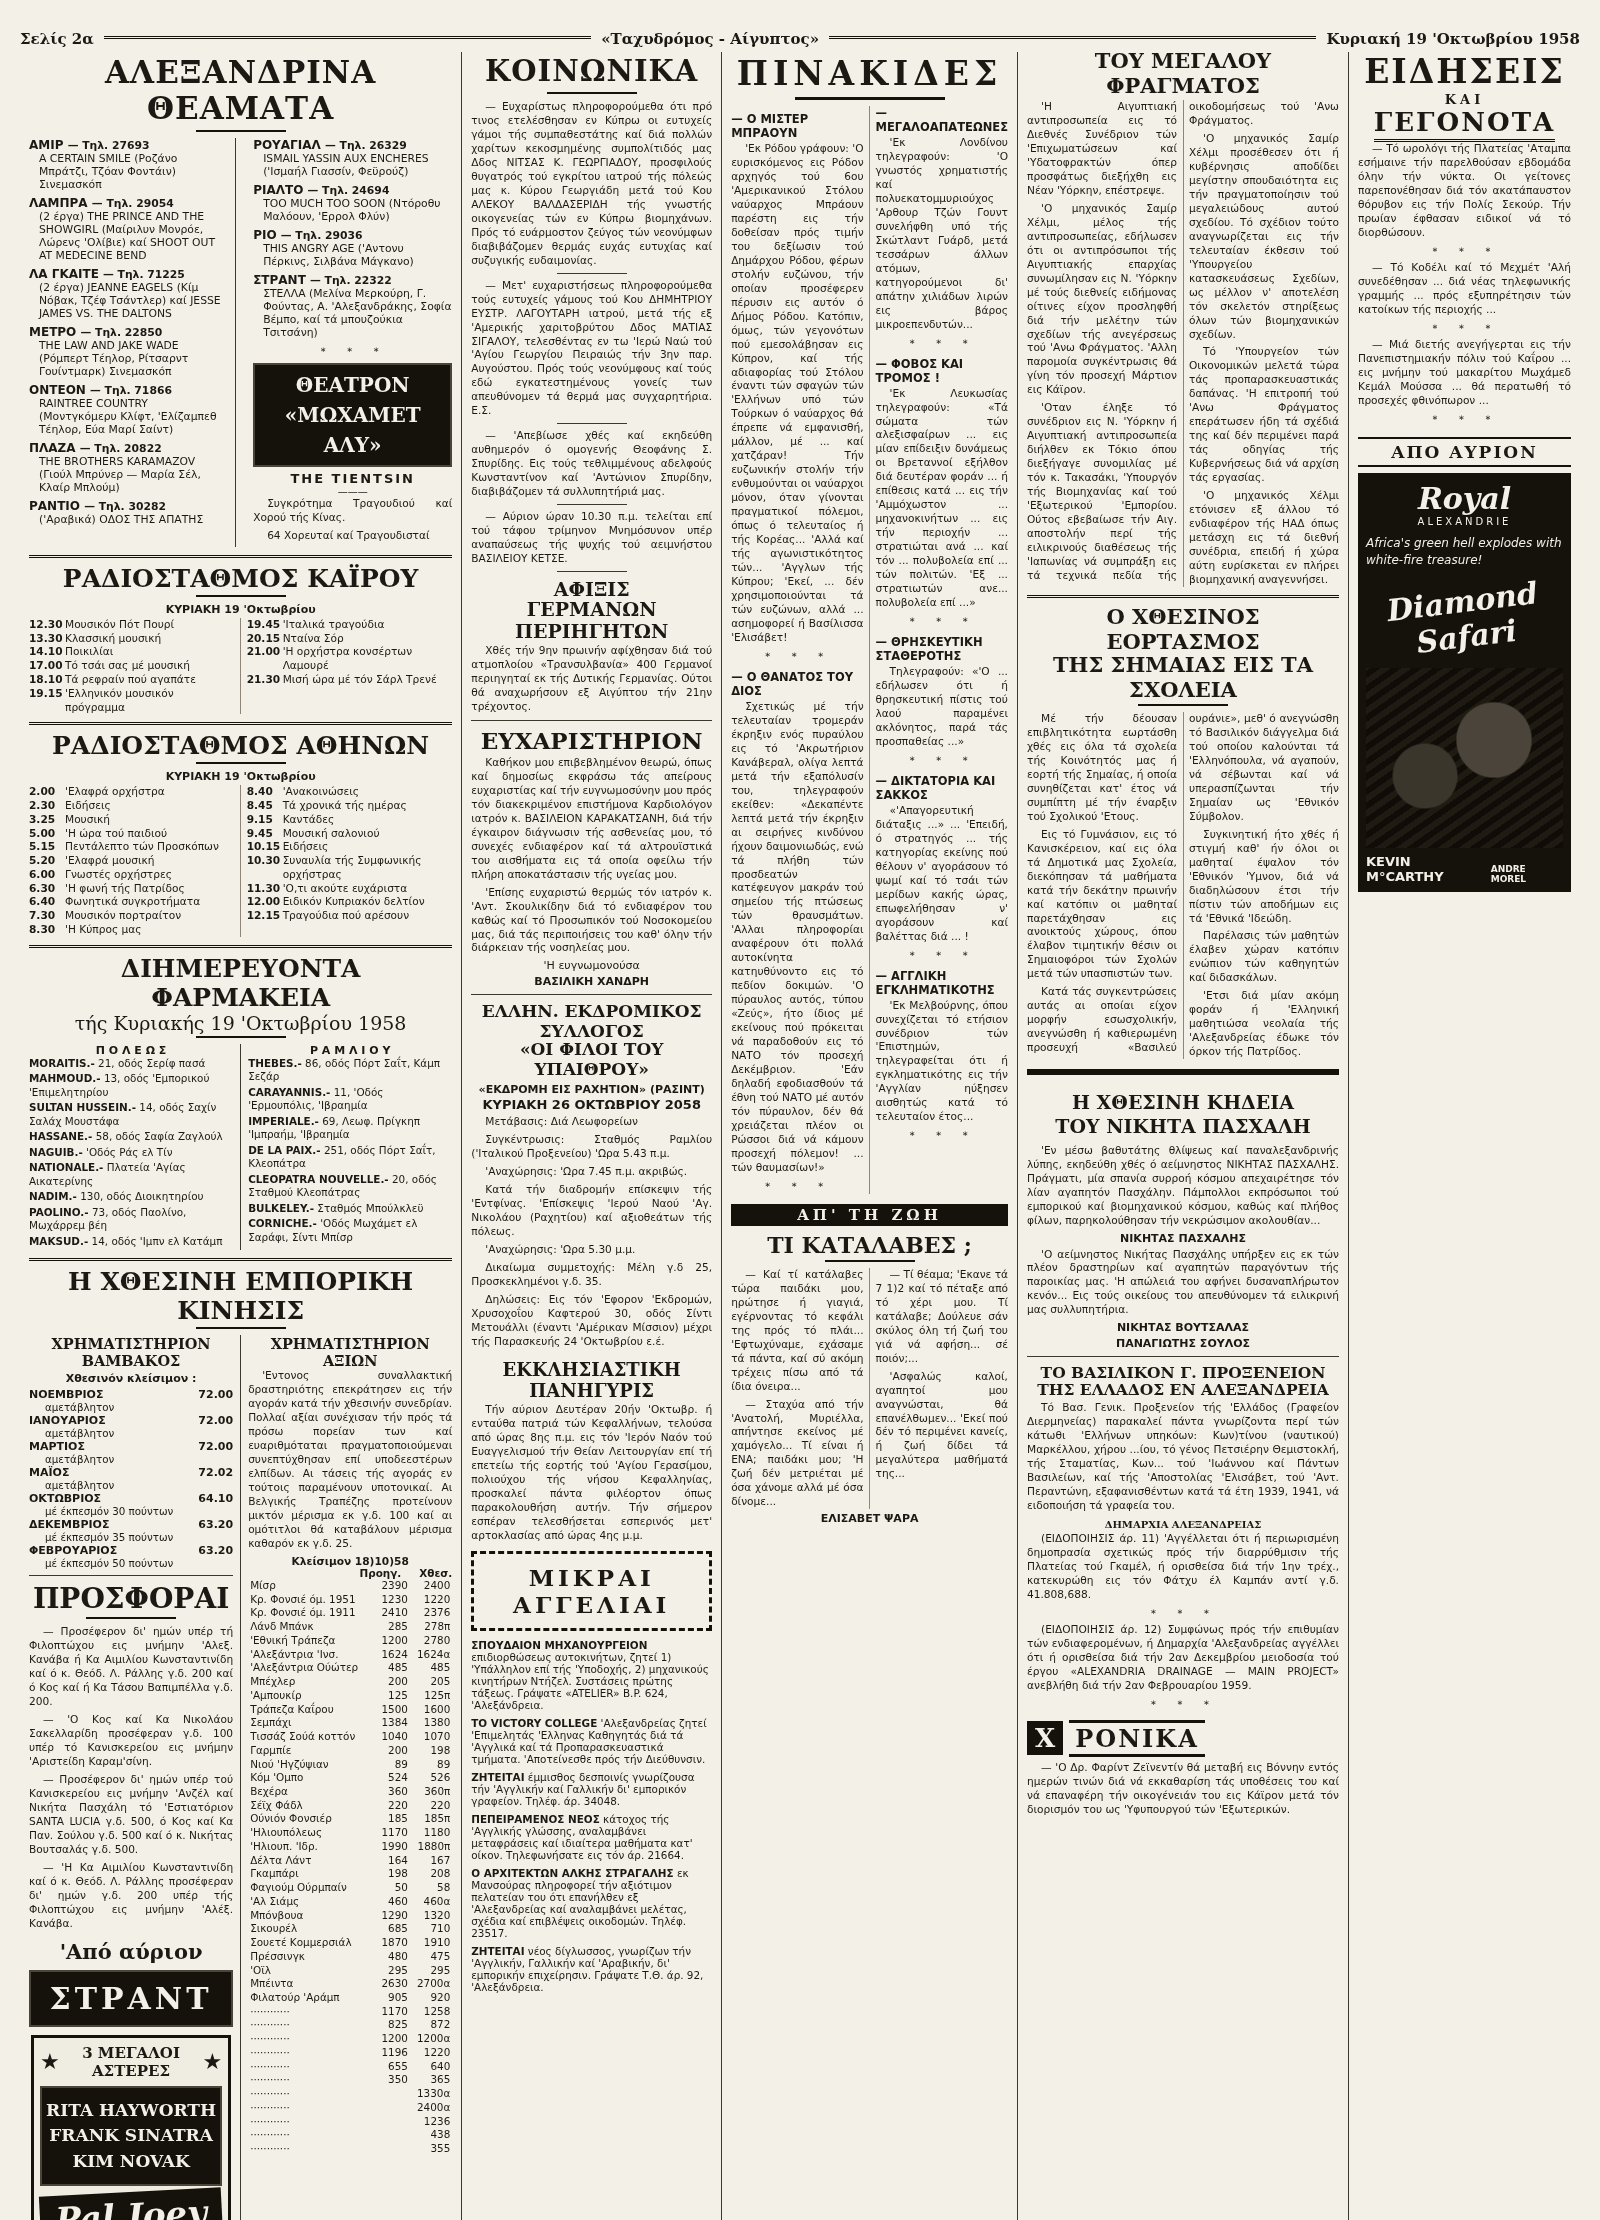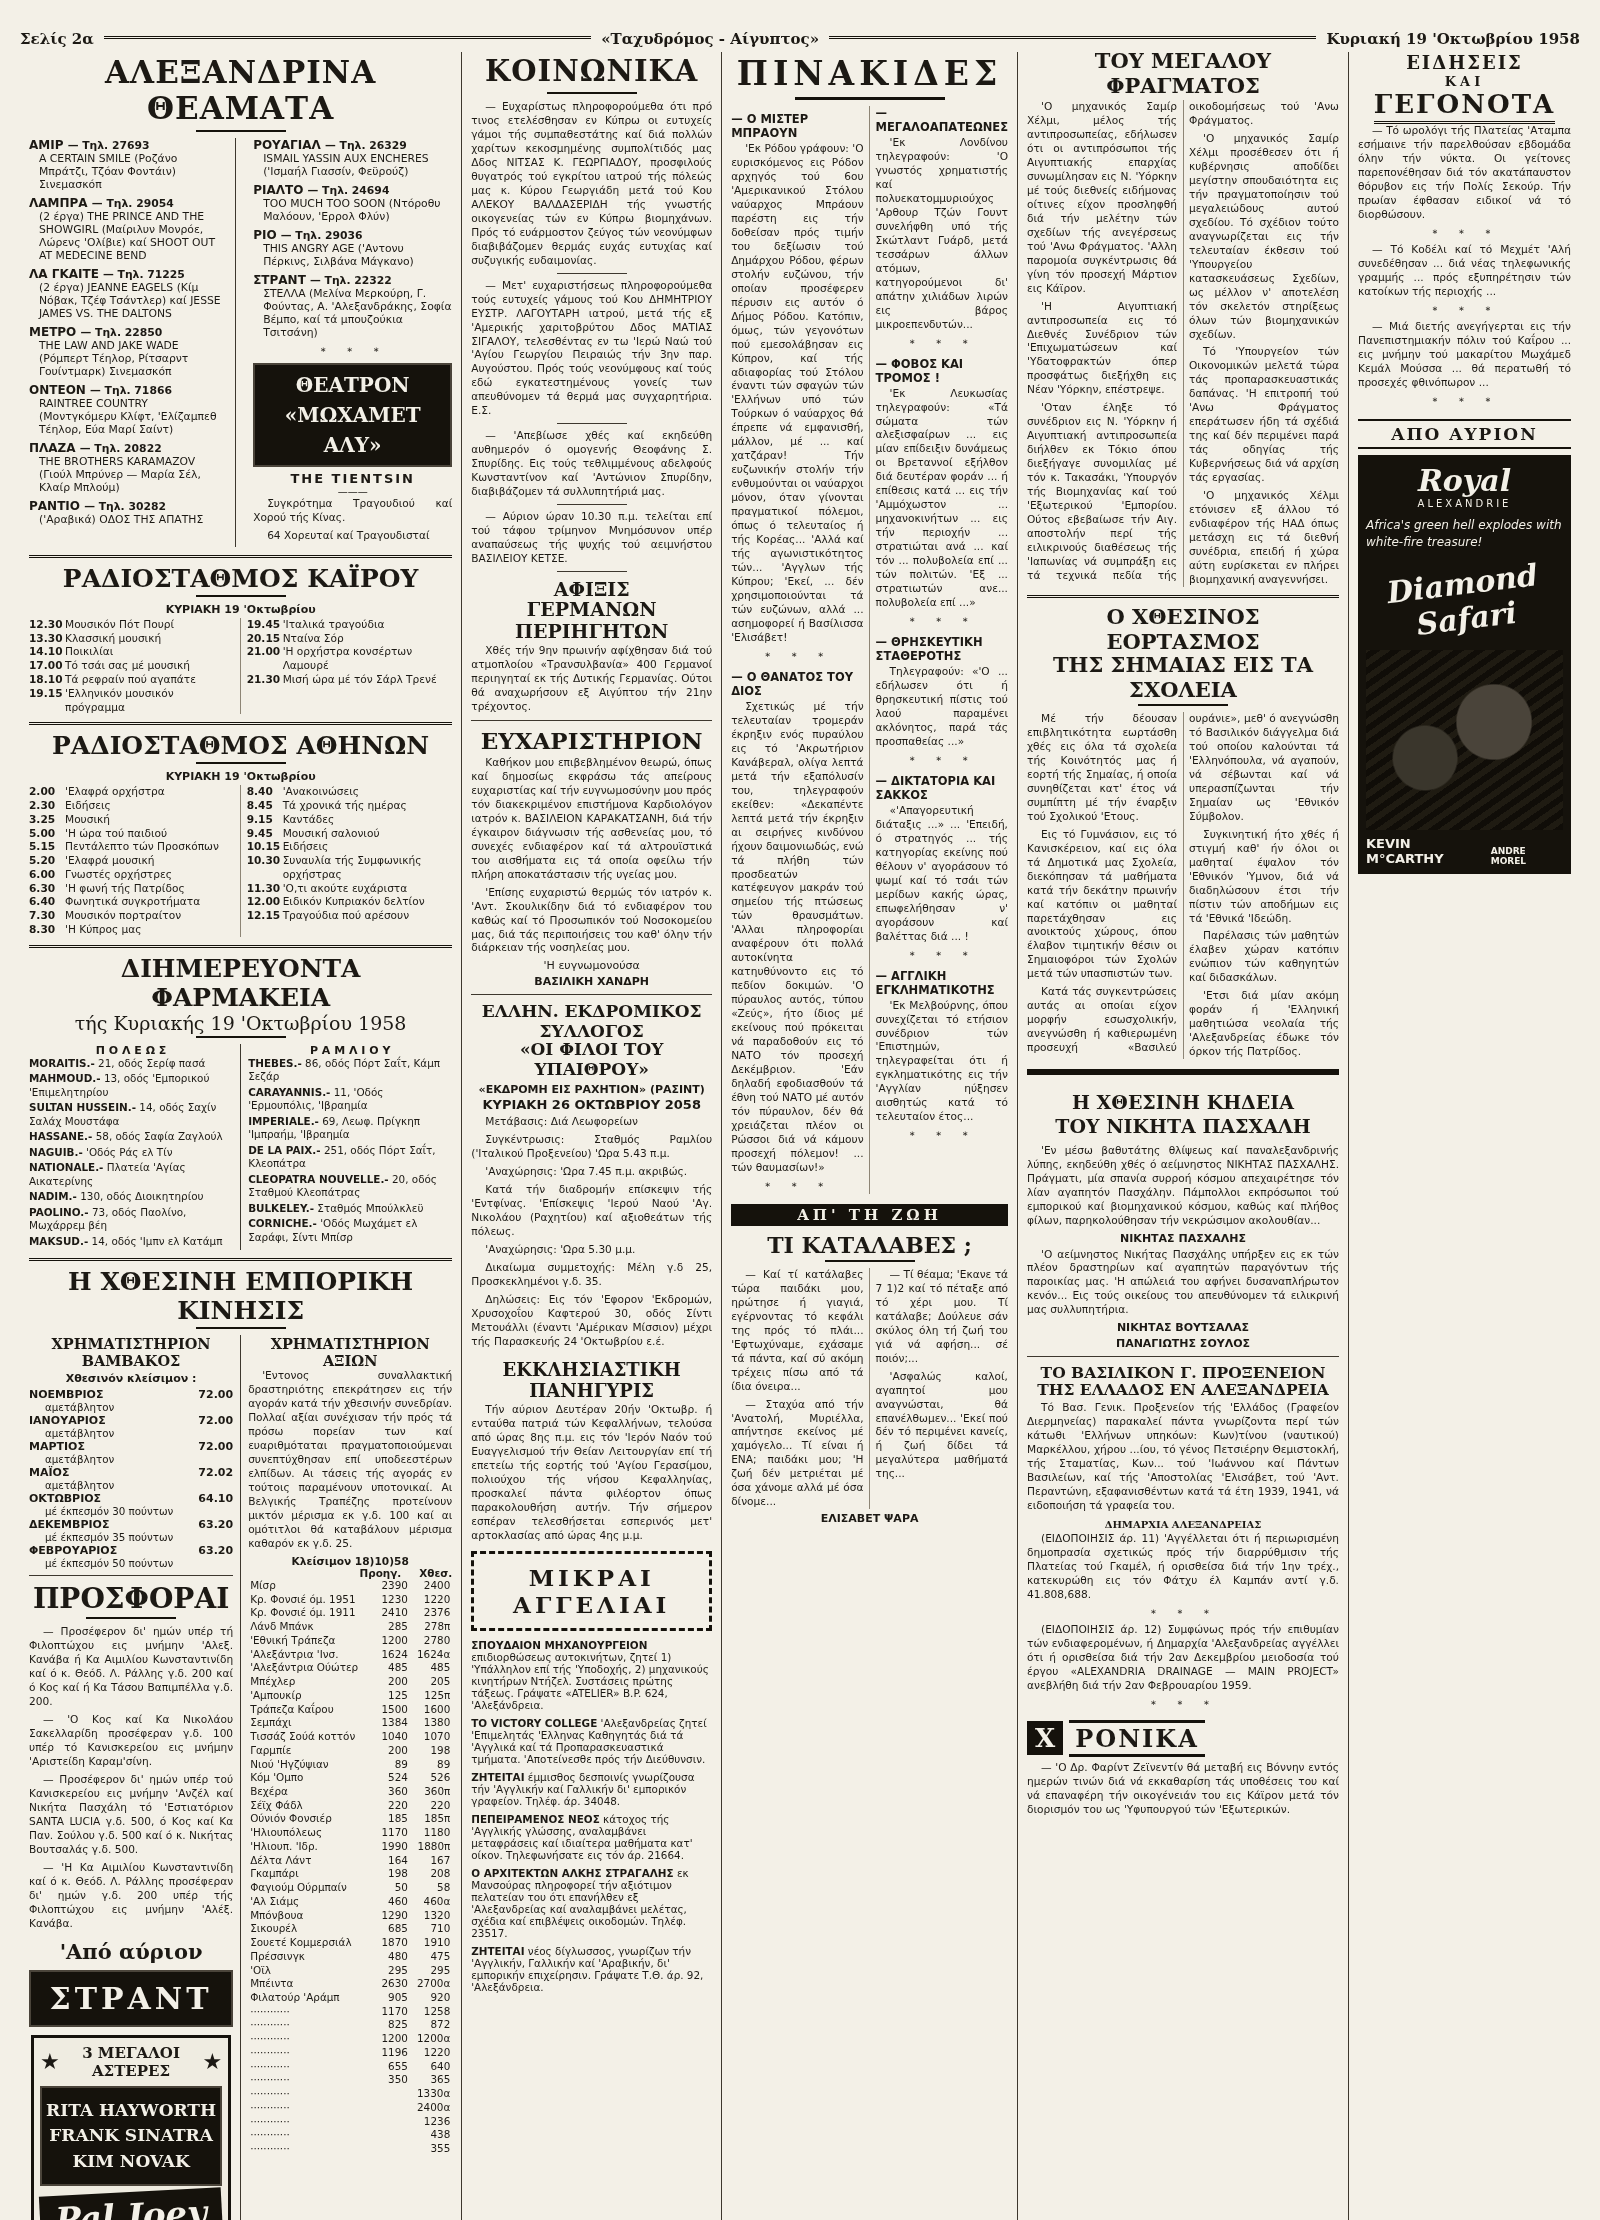--- a/index.html
+++ b/index.html
@@ -73,21 +73,21 @@
   .mikrai-box .t{font-family:"DejaVu Serif",serif;font-weight:700;font-size:23px;letter-spacing:4px;}
   .ad-item{font-size:10.4px;margin-bottom:6px;}
   .ad-item .lead{font-weight:700;}
   .chronika-t{display:flex;align-items:center;gap:6px;margin:8px 0 4px;}
   .chronika-t .x{background:#15120c;color:#f3f0e7;font-weight:700;font-size:26px;padding:2px 8px;font-family:"DejaVu Serif",serif;}
   .chronika-t .rest{font-family:"DejaVu Serif",serif;font-weight:700;font-size:24px;letter-spacing:2px;
                     border-top:3px solid #15120c;border-bottom:3px solid #15120c;padding:1px 6px;}
   .boxed-head{border-top:6px solid #15120c;padding-top:16px;margin-top:10px;}
   .kideia-t{font-family:"DejaVu Serif",serif;font-weight:700;font-size:19px;text-align:center;line-height:1.25;}
   .eid-t{font-family:"DejaVu Serif",serif;font-weight:700;text-align:center;line-height:1.2;}
-  .eid-t .a{font-size:18px;letter-spacing:2px;}
+  .eid-t .a{font-size:33px;letter-spacing:2px;}
   .eid-t .b{font-size:13px;letter-spacing:4px;}
   .eid-t .c{font-size:26px;letter-spacing:2px;border-bottom:3px double #15120c;display:inline-block;padding-bottom:1px;}
   .apavrion{font-family:"DejaVu Serif",serif;font-weight:700;font-size:17px;text-align:center;
             border-top:2px solid #15120c;border-bottom:2px solid #15120c;padding:3px 0;margin:10px 0 6px;letter-spacing:2px;}
   .banner{background:#15120c;color:#f3f0e7;font-family:"DejaVu Serif",serif;font-weight:700;
           font-size:15px;text-align:center;letter-spacing:4px;padding:2px 0;margin:10px 0 4px;}
   .subhead-inline{font-weight:700;font-size:11.5px;margin:6px 0 2px;}
 </style>
 </head>
 <body>
@@ -924,22 +924,22 @@
       <div class="sign">ΕΛΙΣΑΒΕΤ ΨΑΡΑ</div>
     </div>
 
     <div class="right-wrap">
       <div class="right-row">
 
         <div class="col colD">
           <div class="h-big" style="font-size:21px;margin-top:-4px;">ΤΟΥ ΜΕΓΑΛΟΥ ΦΡΑΓΜΑΤΟΣ</div>
           <div class="twocol">
 
-          <p class="body">'Ο μηχανικός Σαμίρ Χέλμι, μέλος τής αντιπροσωπείας, εδήλωσεν ότι οι αντιπρόσωποι τής Αιγυπτιακής επαρχίας συνωμίλησαν εις Ν. 'Υόρκην μέ τούς διεθνείς ειδήμονας οίτινες είχον προσληφθή διά τήν μελέτην τών σχεδίων τής ανεγέρσεως τού 'Ανω Φράγματος. 'Αλλη παρομοία συγκέντρωσις θά γίνη τόν προσεχή Μάρτιον εις Κάϊρον.</p>
-              <p class="body">'Η Αιγυπτιακή αντιπροσωπεία εις τό Διεθνές Συνέδριον τών 'Επιχωματώσεων καί 'Υδατοφρακτών όπερ προσφάτως διεξήχθη εις Νέαν 'Υόρκην, επέστρεψε.</p>
+          <p class="body">'Η Αιγυπτιακή αντιπροσωπεία εις τό Διεθνές Συνέδριον τών 'Επιχωματώσεων καί 'Υδατοφρακτών όπερ προσφάτως διεξήχθη εις Νέαν 'Υόρκην, επέστρεψε.</p>
+              <p class="body">'Ο μηχανικός Σαμίρ Χέλμι, μέλος τής αντιπροσωπείας, εδήλωσεν ότι οι αντιπρόσωποι τής Αιγυπτιακής επαρχίας συνωμίλησαν εις Ν. 'Υόρκην μέ τούς διεθνείς ειδήμονας οίτινες είχον προσληφθή διά τήν μελέτην τών σχεδίων τής ανεγέρσεως τού 'Ανω Φράγματος. 'Αλλη παρομοία συγκέντρωσις θά γίνη τόν προσεχή Μάρτιον εις Κάϊρον.</p>
               <p class="body">'Οταν έληξε τό συνέδριον εις Ν. 'Υόρκην ή Αιγυπτιακή αντιπροσωπεία διήλθεν εκ Τόκιο όπου διεξήγαγε συνομιλίας μέ τόν κ. Τακασάκι, 'Υπουργόν τής Βιομηχανίας καί τού 'Εξωτερικού 'Εμπορίου. Ούτος εβεβαίωσε τήν Αιγ. αποστολήν περί τής ειλικρινούς διαθέσεως τής 'Ιαπωνίας νά συμπράξη εις τά τεχνικά πεδία τής οικοδομήσεως τού 'Ανω Φράγματος.</p>
               <p class="body">'Ο μηχανικός Σαμίρ Χέλμι προσέθεσεν ότι ή κυβέρνησις αποδίδει μεγίστην σπουδαιότητα εις τήν πραγματοποίησιν τού μεγαλειώδους αυτού σχεδίου. Τό σχέδιον τούτο αναγνωρίζεται εις τήν τελευταίαν έκθεσιν τού 'Υπουργείου κατασκευάσεως Σχεδίων, ως μέλλον ν' αποτελέση τόν σκελετόν στηρίξεως όλων τών βιομηχανικών σχεδίων.</p>
               <p class="body">Τό 'Υπουργείον τών Οικονομικών μελετά τώρα τάς προπαρασκευαστικάς δαπάνας. 'Η επιτροπή τού 'Ανω Φράγματος επεράτωσεν ήδη τά σχέδιά της καί δέν περιμένει παρά τάς οδηγίας τής Κυβερνήσεως διά νά αρχίση τάς εργασίας.</p>
               <p class="body">'Ο μηχανικός Χέλμι ετόνισεν εξ άλλου τό ενδιαφέρον τής ΗΑΔ όπως μετάσχη εις τά διεθνή συνέδρια, επειδή ή χώρα αύτη ευρίσκεται εν πλήρει βιομηχανική αναγεννήσει.</p>
             </div>
 
           <div class="rule-thick"></div>
           <div class="h-big" style="font-size:21px;">Ο ΧΘΕΣΙΝΟΣ ΕΟΡΤΑΣΜΟΣ</div>
           <div class="h-big" style="font-size:21px;margin-top:-4px;">ΤΗΣ ΣΗΜΑΙΑΣ ΕΙΣ ΤΑ ΣΧΟΛΕΙΑ</div>
           <div class="underline-rule"></div>

